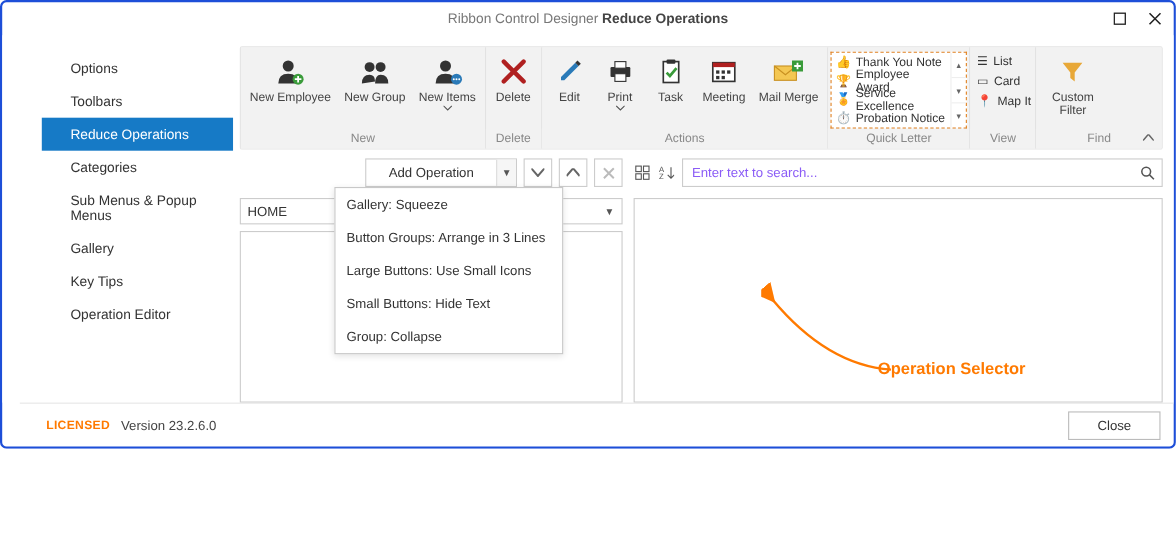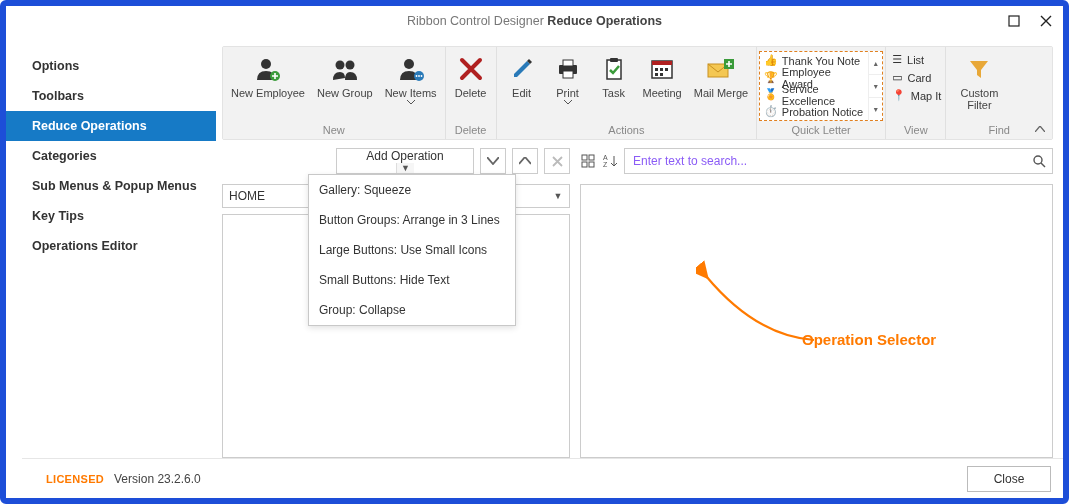--- a/index.html
+++ b/index.html
@@ -5,22 +5,22 @@
   * { box-sizing: border-box; }
   html, body { margin:0; padding:0; }
   body {
     font-family: "Segoe UI", Arial, sans-serif;
     font-size: 12px;
     color: #333;
     background: #fff;
   }
   .window {
     width: 1069px;
-    height: 504px;
-    border: 6px solid #1d4ed8;
+    height: 408px;
+    border: 2px solid #1d4ed8;
     border-radius: 6px;
     position: relative;
     background: #fff;
     overflow: hidden;
   }
   .titlebar {
     height: 30px;
     display: flex;
     align-items: center;
     justify-content: center;
@@ -44,23 +44,24 @@
   
   .sidebar {
     width:210px; height:100%;
     background:#fff;
     padding-top:15px;
     flex-shrink:0;
   }
   .side-item {
     padding:8px 10px 8px 26px;
     font-size:12.5px;
-    font-weight:700;
+    font-weight:400;
     color:#333;
     cursor:pointer;
+    margin-left:36px;
   }
   .side-item.selected {
     background:#167ac6;
     color:#fff;
   }
 
   
   .main {
     flex:1;
     background:#fff;
@@ -161,21 +162,20 @@
     justify-content:flex-end;
     height:30px;
   }
   .addop-btn {
     height:26px; width:138px;
     border:1px solid #ccc; background:#fff;
     display:flex; align-items:center;
     position:relative;
     font-size:12px; color:#333;
     cursor:pointer;
-    flex-direction:column;
   }
   .addop-btn .txt { flex:1; text-align:center; }
   .addop-btn .caret {
     width:18px; height:100%;
     border-left:1px solid #ddd;
     display:flex; align-items:center; justify-content:center;
     color:#555; font-size:9px;
     background:#f6f6f6;
   }
   .sq-btn {
@@ -322,22 +322,23 @@
   </div>
 
   <div class="body-area">
 
     <div class="sidebar">
       <div class="side-item">Options</div>
       <div class="side-item">Toolbars</div>
       <div class="side-item selected">Reduce Operations</div>
       <div class="side-item">Categories</div>
       <div class="side-item">Sub Menus &amp; Popup Menus</div>
+      <div class="side-item">Gallery</div>
       <div class="side-item">Key Tips</div>
-      <div class="side-item">Operations Editor</div>
+      <div class="side-item">Operation Editor</div>
     </div>
 
     <div class="main">
 
       <div class="ribbon-wrap">
         <div class="ribbon">
 
           <div class="rgroup">
             <div class="rgroup-body">
               <div class="rbtn">

